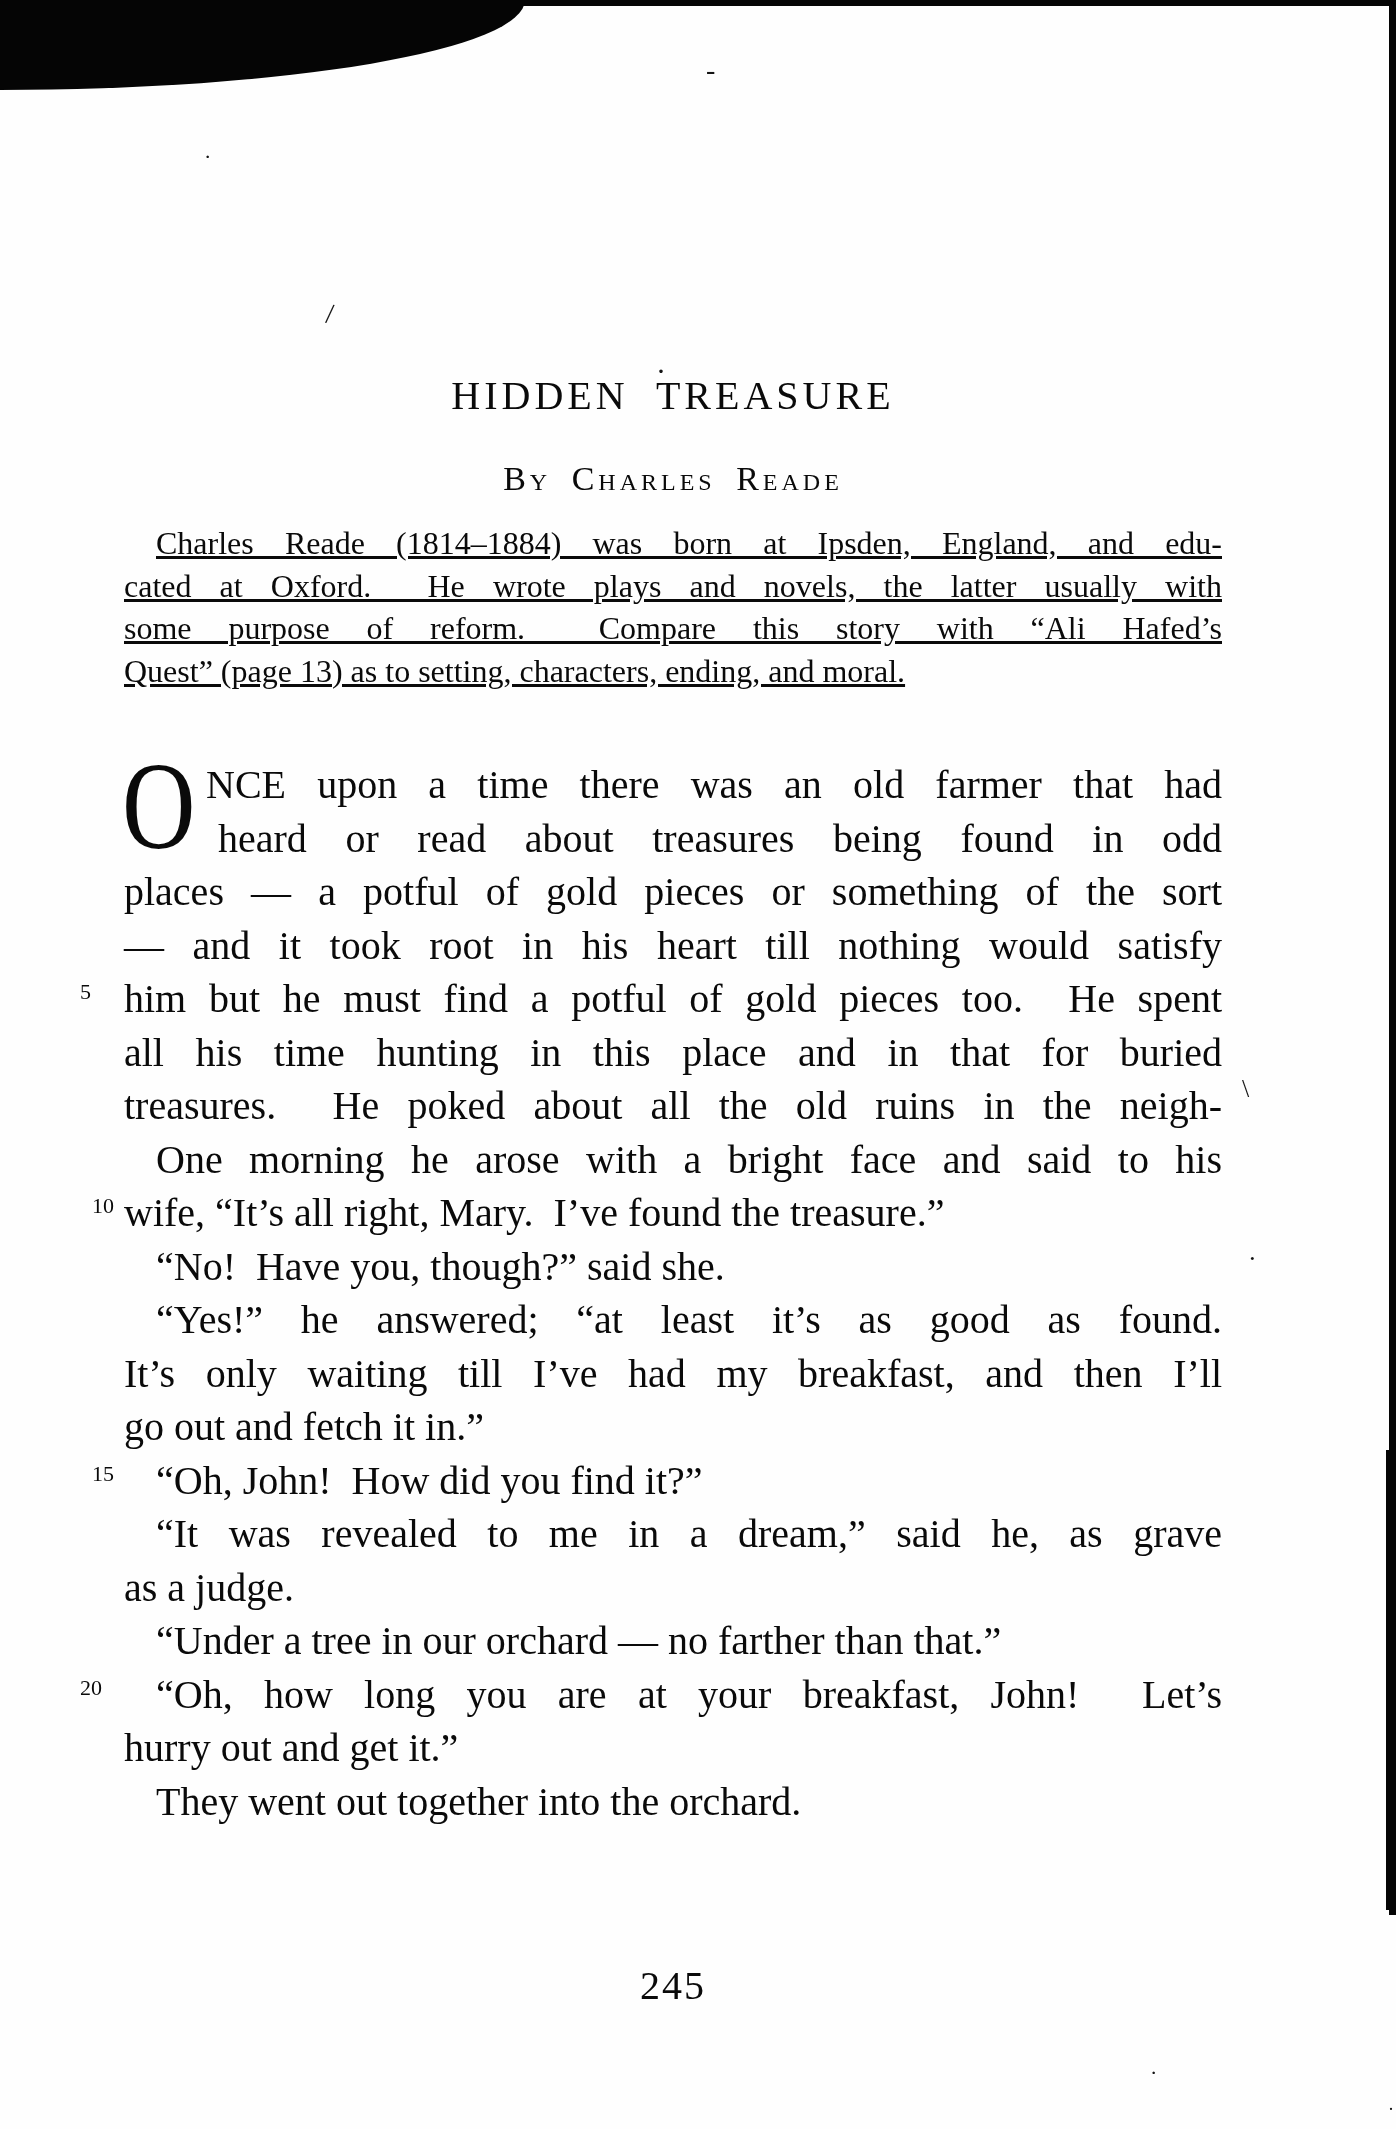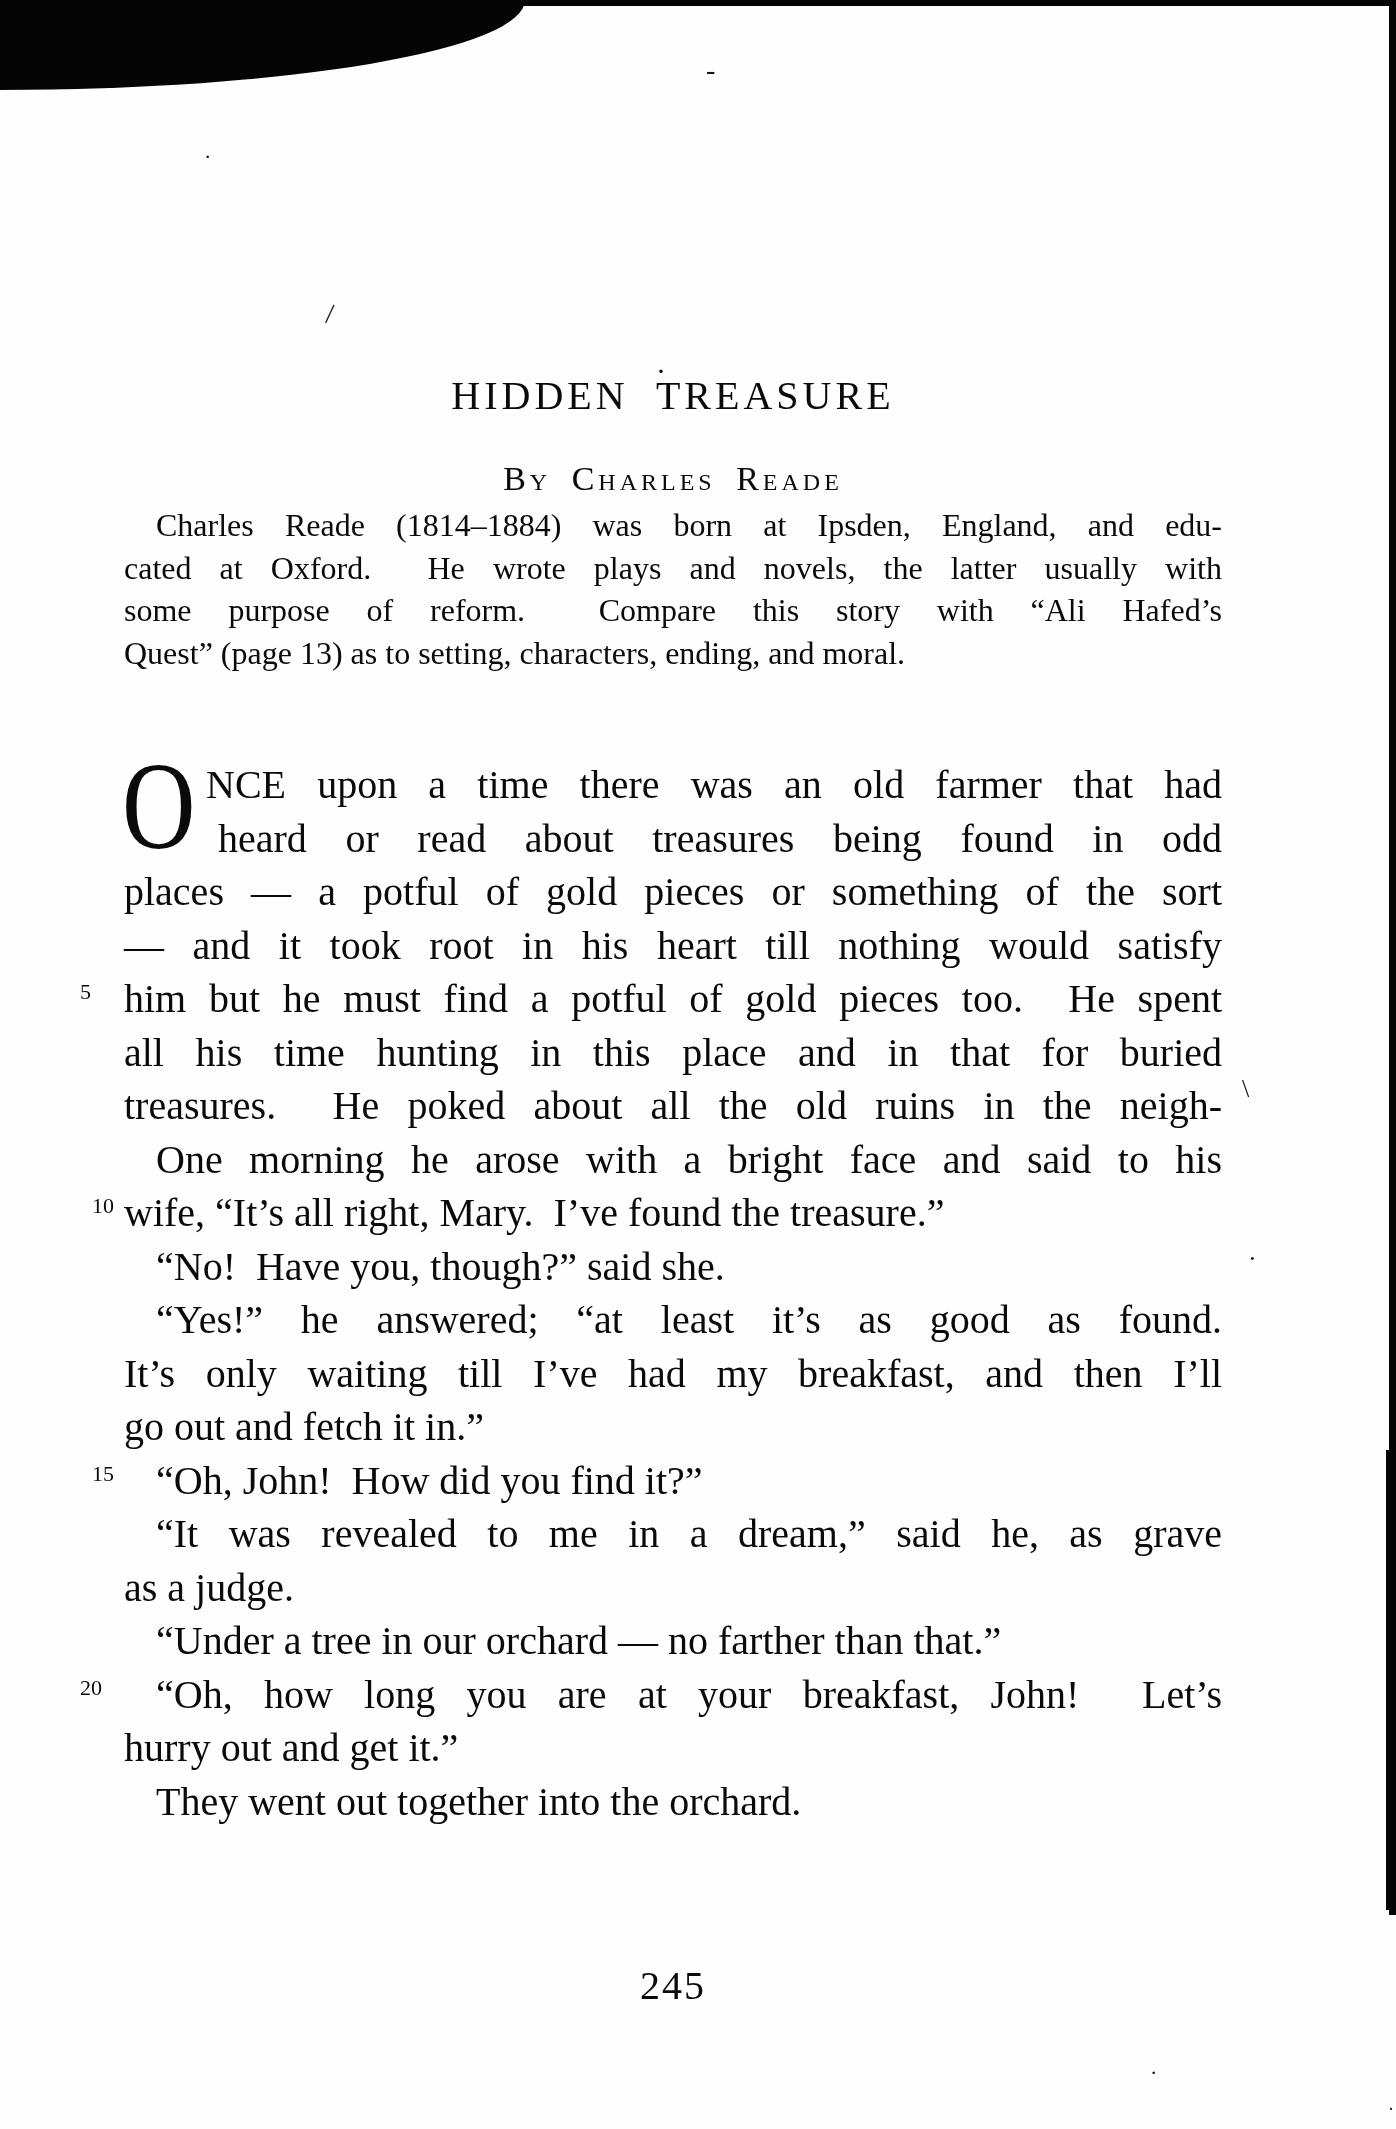--- a/index.html
+++ b/index.html
@@ -14,21 +14,21 @@
   .speck{position:absolute;color:#141414;line-height:1;white-space:pre;}
 
   
   #column{position:absolute;left:124px;top:0;width:1098px;}
 
   .title{position:absolute;top:372px;left:0;width:100%;text-align:center;
          font-size:40px;letter-spacing:4px;word-spacing:14px;font-weight:500;}
   .byline{position:absolute;top:460px;left:0;width:100%;text-align:center;
           font-variant:small-caps;font-size:34px;letter-spacing:4px;word-spacing:8px;}
 
-  #intro{position:absolute;top:504px;left:0;width:100%;}
+  #intro{position:absolute;top:522px;left:0;width:100%;text-decoration:underline;}
   .iline{font-size:32px;line-height:42.5px;white-space:pre-wrap;}
 
   #story{position:absolute;top:758px;left:0;width:100%;}
   .sline{position:relative;font-size:40px;line-height:53.5px;white-space:pre-wrap;}
   .j{text-align:justify;text-align-last:justify;}
   .ind{padding-left:32px;}
   .pad1{padding-left:82px;}
   .pad2{padding-left:94px;}
   .lnum{position:absolute;left:-44px;top:9px;width:34px;text-align:right;font-size:22px;line-height:1;}
   .dropcap{position:absolute;left:-2px;top:-13px;font-size:124px;line-height:1;

